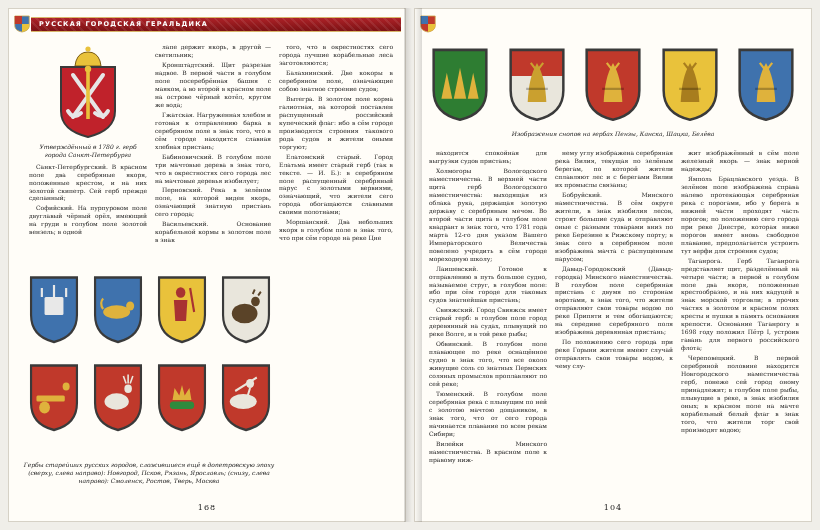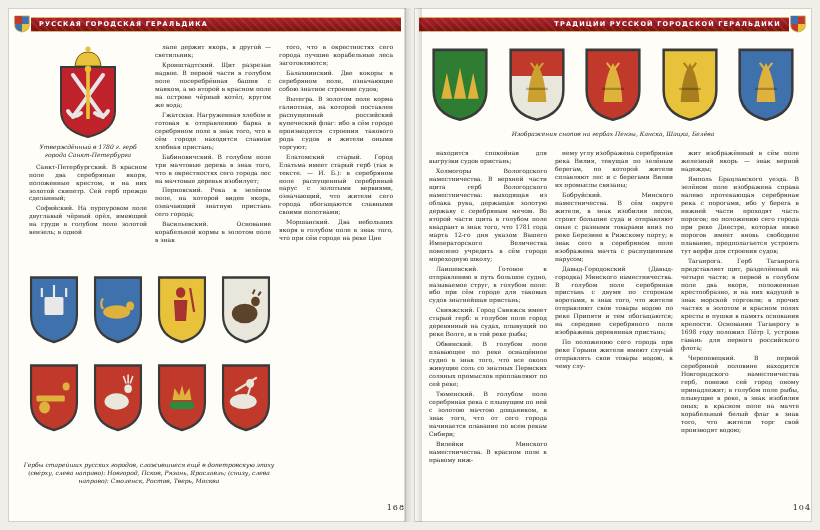--- a/index.html
+++ b/index.html
@@ -59,21 +59,21 @@
     display:grid;grid-template-columns:repeat(4,1fr);gap:16px 6px;justify-items:center;
   }
   .shield-row{
     position:absolute;left:14px;right:14px;top:36px;
     display:flex;justify-content:space-between;align-items:flex-start;
   }
   .shield-cell{display:flex;align-items:center;justify-content:center}
   .page.left .figure-caption{position:absolute;left:12px;width:256px;top:452px}
   .page.right .figure-caption{position:absolute;left:24px;right:24px;top:121px}
   .page-number{
-    position:absolute;bottom:9px;left:0;right:0;text-align:right;
+    position:absolute;bottom:9px;left:0;right:0;text-align:center;
     font-size:8px;letter-spacing:1px;
   }
 </style>
 </head>
 <body>
 
 <section class="page left">
   <header class="banner">
     <span class="banner-emblem">
       <svg width="16" height="18" viewBox="0 0 20 22">
@@ -203,23 +203,20 @@
         </svg>
       </div>
     </div>
   <div class="figure-caption">Гербы старейших русских городов, сложившиеся ещё в допетровскую эпоху (сверху, слева направо): Новгород, Псков, Рязань, Ярославль; (снизу, слева направо): Смоленск, Ростов, Тверь, Москва</div>
 
   <div class="page-number">168</div>
 </section>
 
 <section class="page right">
   <header class="banner">
-    <div class="banner-strip">
-      <span class="banner-text">ТРАДИЦИИ РУССКОЙ ГОРОДСКОЙ ГЕРАЛЬДИКИ</span>
-    </div>
     <span class="banner-emblem">
       <svg width="16" height="18" viewBox="0 0 20 22">
         <path d="M1 1 H19 V13 C19 18 15 20 10 21 C5 20 1 18 1 13 Z" fill="#c0392b" stroke="#caa54a" stroke-width="1"></path>
         <path d="M1 1 H10 V11 H1 Z" fill="#3f72ad"></path>
         <path d="M10 11 H19 V13 C19 18 15 20 10 21 Z" fill="#e9c23b"></path>
       </svg>
     </span>
   </header>
 
   <div class="shield-row">

